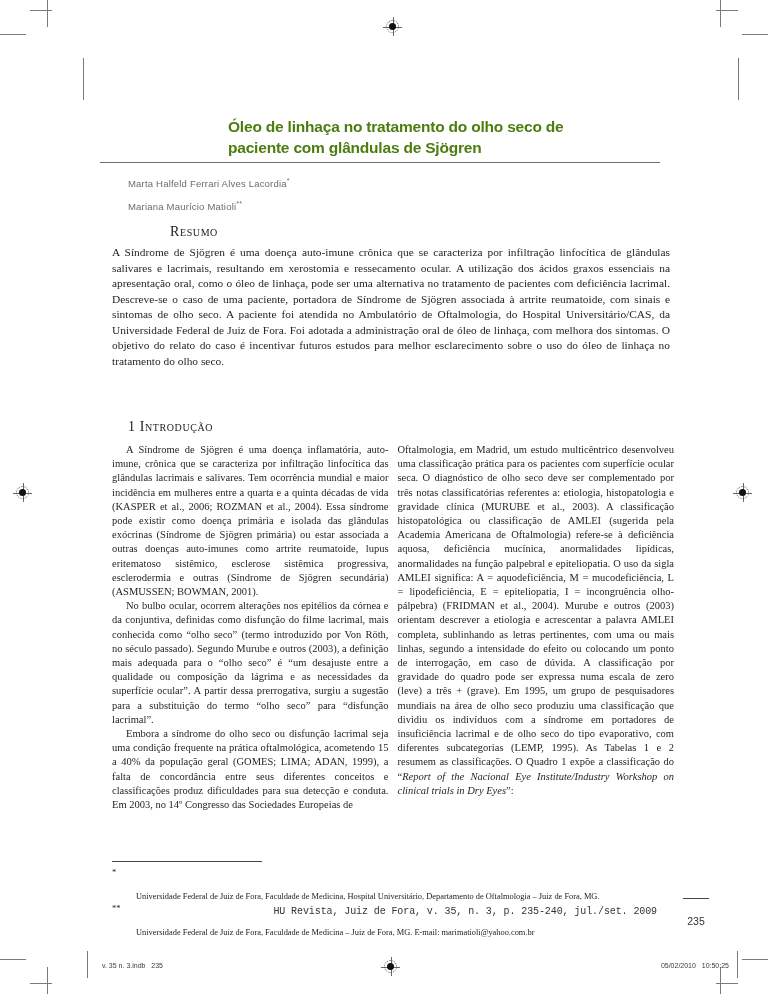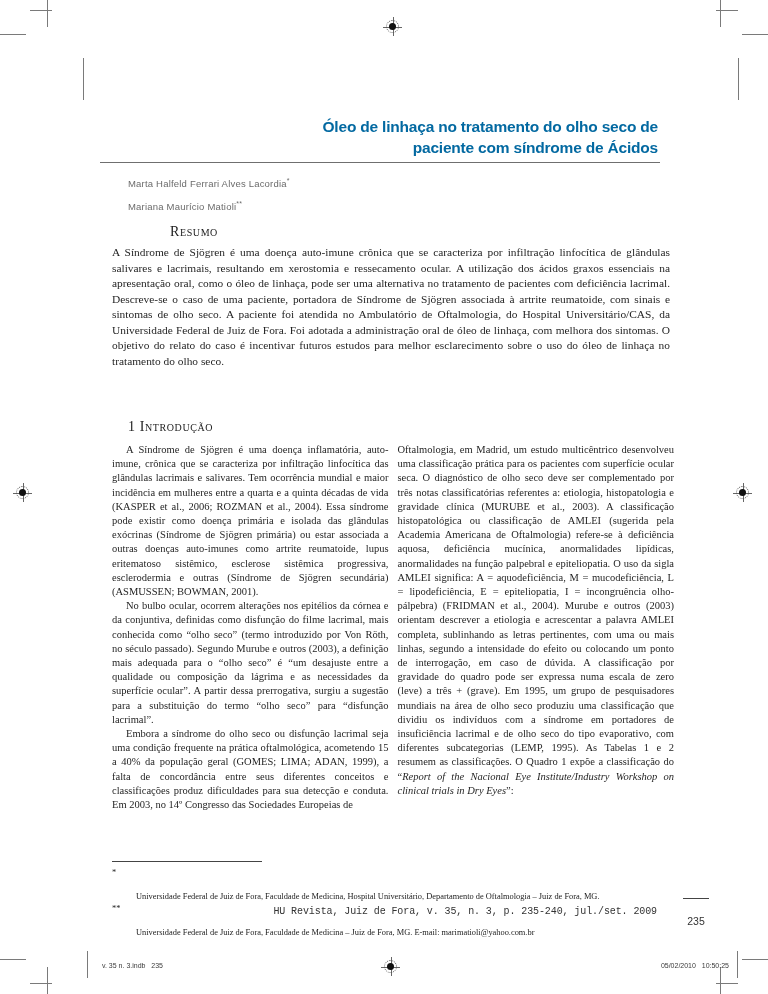--- a/index.html
+++ b/index.html
@@ -16,21 +16,21 @@
   .reg{position:absolute;width:17px;height:17px;}
   .reg .ring{position:absolute;inset:2px;border:1px dotted #555;border-radius:50%;}
   .reg .dot{position:absolute;left:50%;top:50%;width:7px;height:7px;margin:-3.5px 0 0 -3.5px;background:#111;border-radius:50%;}
   .reg .hl{position:absolute;left:-1px;right:-1px;top:50%;height:1px;background:#666;}
   .reg .vl{position:absolute;top:-1px;bottom:-1px;left:50%;width:1px;background:#666;}
   
   .title{
     position:absolute;top:116px;right:110px;width:430px;
     font-family:"Liberation Sans", sans-serif;
     font-weight:bold;font-size:15.5px;line-height:21px;
-    text-align:right;color:#0369a1;letter-spacing:-0.2px;
+    color:#4d7c0f;letter-spacing:-0.2px;
   }
   .title-rule{position:absolute;top:162px;left:100px;width:560px;height:1px;background:#6f6f6f;}
   .authors{position:absolute;top:171px;left:128px;
     font-family:"Liberation Sans", sans-serif;font-size:9.5px;line-height:20px;color:#6b6b6b;letter-spacing:0.2px;}
   .authors sup{font-size:7px;color:#6b6b6b;}
   
   .resumo-heading{position:absolute;top:224px;left:170px;
     font-variant:small-caps;font-size:14px;letter-spacing:0.6px;color:#222;}
   .abstract{position:absolute;top:245px;left:112px;width:558px;
     font-size:11.4px;line-height:15.5px;text-align:justify;color:#1f1f1f;}
@@ -104,21 +104,21 @@
     </div>
   <div class="reg" style="left:734px;top:484px;">
       <span class="hl"></span>
       <span class="vl"></span>
       <span class="ring"></span>
       <span class="dot"></span>
     </div>
 
   <div class="title">
     <div>Óleo de linhaça no tratamento do olho seco de</div>
-    <div>paciente com síndrome de Ácidos</div>
+    <div>paciente com glândulas de Sjögren</div>
   </div>
   <div class="title-rule"></div>
 
   <div class="authors">
     <div><span>Marta Halfeld Ferrari Alves Lacordia</span><sup>*</sup></div>
     <div><span>Mariana Maurício Matioli</span><sup>**</sup></div>
   </div>
 
   <div class="resumo-heading">Resumo</div>
   <div class="abstract">A Síndrome de Sjögren é uma doença auto-imune crônica que se caracteriza por infiltração linfocítica de glândulas salivares e lacrimais, resultando em xerostomia e ressecamento ocular. A utilização dos ácidos graxos essenciais na apresentação oral, como o óleo de linhaça, pode ser uma alternativa no tratamento de pacientes com deficiência lacrimal. Descreve-se o caso de uma paciente, portadora de Síndrome de Sjögren associada à artrite reumatoide, com sinais e sintomas de olho seco. A paciente foi atendida no Ambulatório de Oftalmologia, do Hospital Universitário/CAS, da Universidade Federal de Juiz de Fora. Foi adotada a administração oral de óleo de linhaça, com melhora dos sintomas. O objetivo do relato do caso é incentivar futuros estudos para melhor esclarecimento sobre o uso do óleo de linhaça no tratamento do olho seco.</div>

